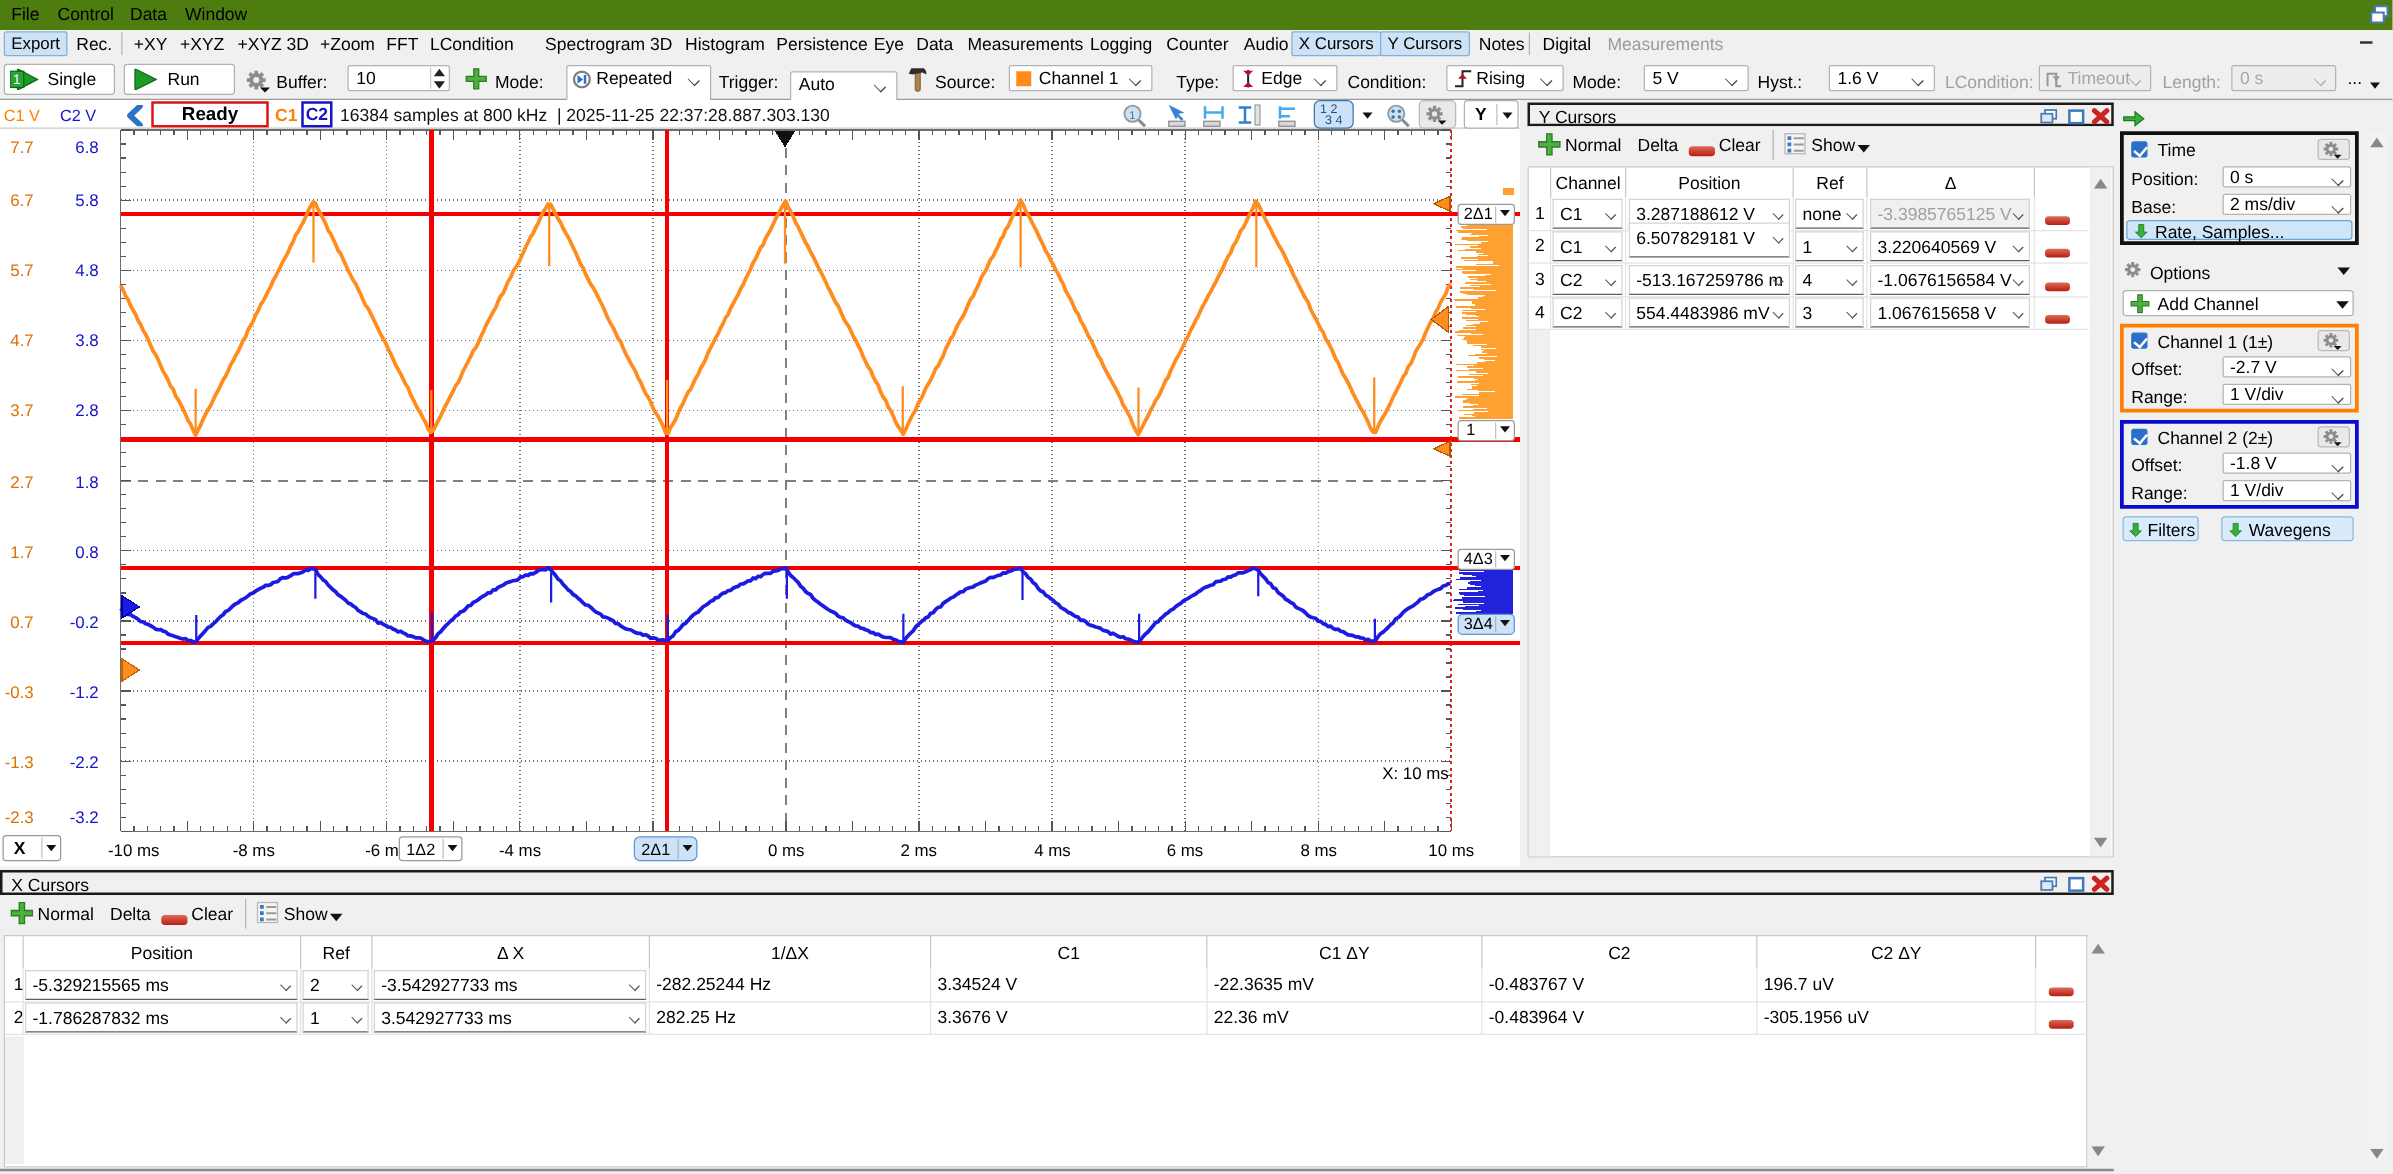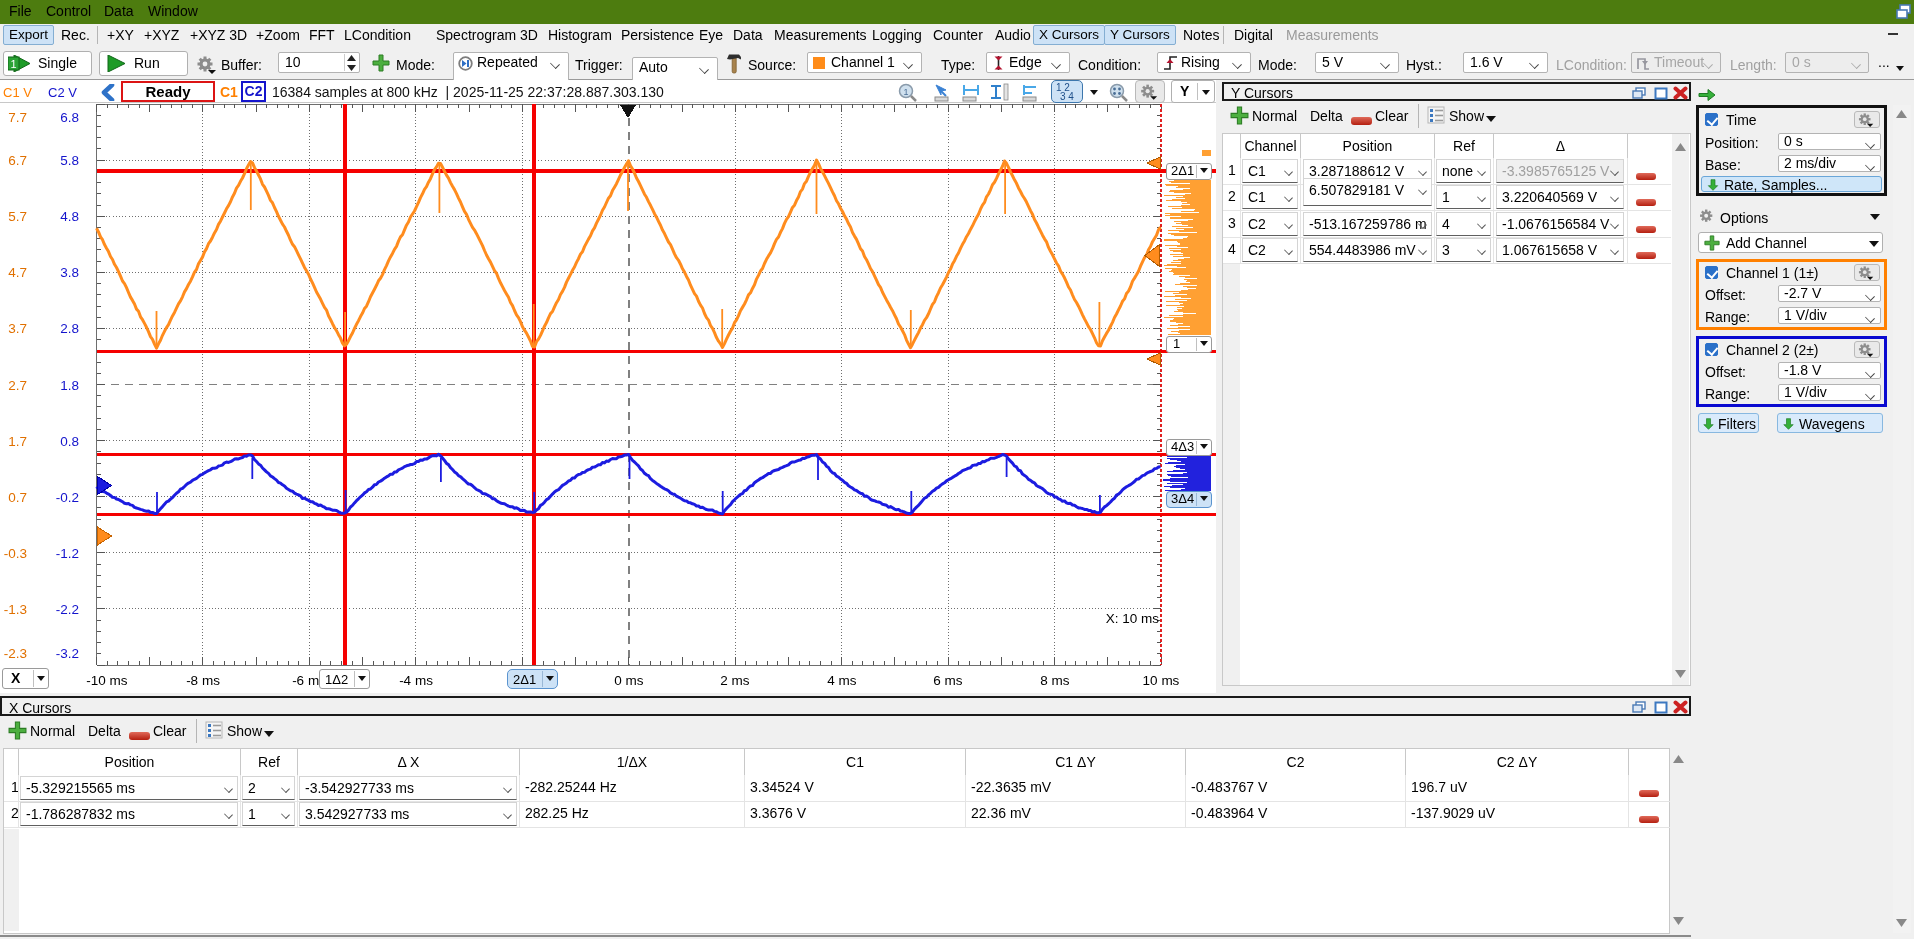--- a/index.html
+++ b/index.html
@@ -1196,21 +1196,21 @@
     <div class="abs" style="left:1639px;top:89px;"><span class="red-dash"></span></div>
     <div class="abs" style="left:4px;top:106px;width:1669px;height:1px;background:#e4e4e4;"></div>
     <div class="abs" style="left:8px;top:110px;width:14px;text-align:center;font-size:14px;">2</div>
     <div class="field" style="left:20px;top:107px;width:218px;height:24px;">-1.786287832 ms<span class="fchev"></span></div>
     <div class="field" style="left:242px;top:107px;width:53px;height:24px;">1<span class="fchev"></span></div>
     <div class="field" style="left:299px;top:107px;width:218px;height:24px;">3.542927733 ms<span class="fchev"></span></div>
     <div class="abs" style="left:525px;top:110px;font-size:14px;white-space:nowrap;">282.25 Hz</div>
     <div class="abs" style="left:750px;top:110px;font-size:14px;white-space:nowrap;">3.3676 V</div>
     <div class="abs" style="left:971px;top:110px;font-size:14px;white-space:nowrap;">22.36 mV</div>
     <div class="abs" style="left:1191px;top:110px;font-size:14px;white-space:nowrap;">-0.483964 V</div>
-    <div class="abs" style="left:1411px;top:110px;font-size:14px;white-space:nowrap;">-137.9029 uV</div>
+    <div class="abs" style="left:1411px;top:110px;font-size:14px;white-space:nowrap;">-305.1956 uV</div>
     <div class="abs" style="left:1639px;top:115px;"><span class="red-dash"></span></div>
     <div class="abs" style="left:4px;top:132px;width:1669px;height:1px;background:#e4e4e4;"></div>
     <div class="abs" style="left:18px;top:80px;width:1px;height:53px;background:#e4e4e4;"></div>
     <div class="abs" style="left:240px;top:80px;width:1px;height:53px;background:#e4e4e4;"></div>
     <div class="abs" style="left:297px;top:80px;width:1px;height:53px;background:#e4e4e4;"></div>
     <div class="abs" style="left:519px;top:80px;width:1px;height:53px;background:#e4e4e4;"></div>
     <div class="abs" style="left:744px;top:80px;width:1px;height:53px;background:#e4e4e4;"></div>
     <div class="abs" style="left:965px;top:80px;width:1px;height:53px;background:#e4e4e4;"></div>
     <div class="abs" style="left:1185px;top:80px;width:1px;height:53px;background:#e4e4e4;"></div>
     <div class="abs" style="left:1405px;top:80px;width:1px;height:53px;background:#e4e4e4;"></div>

